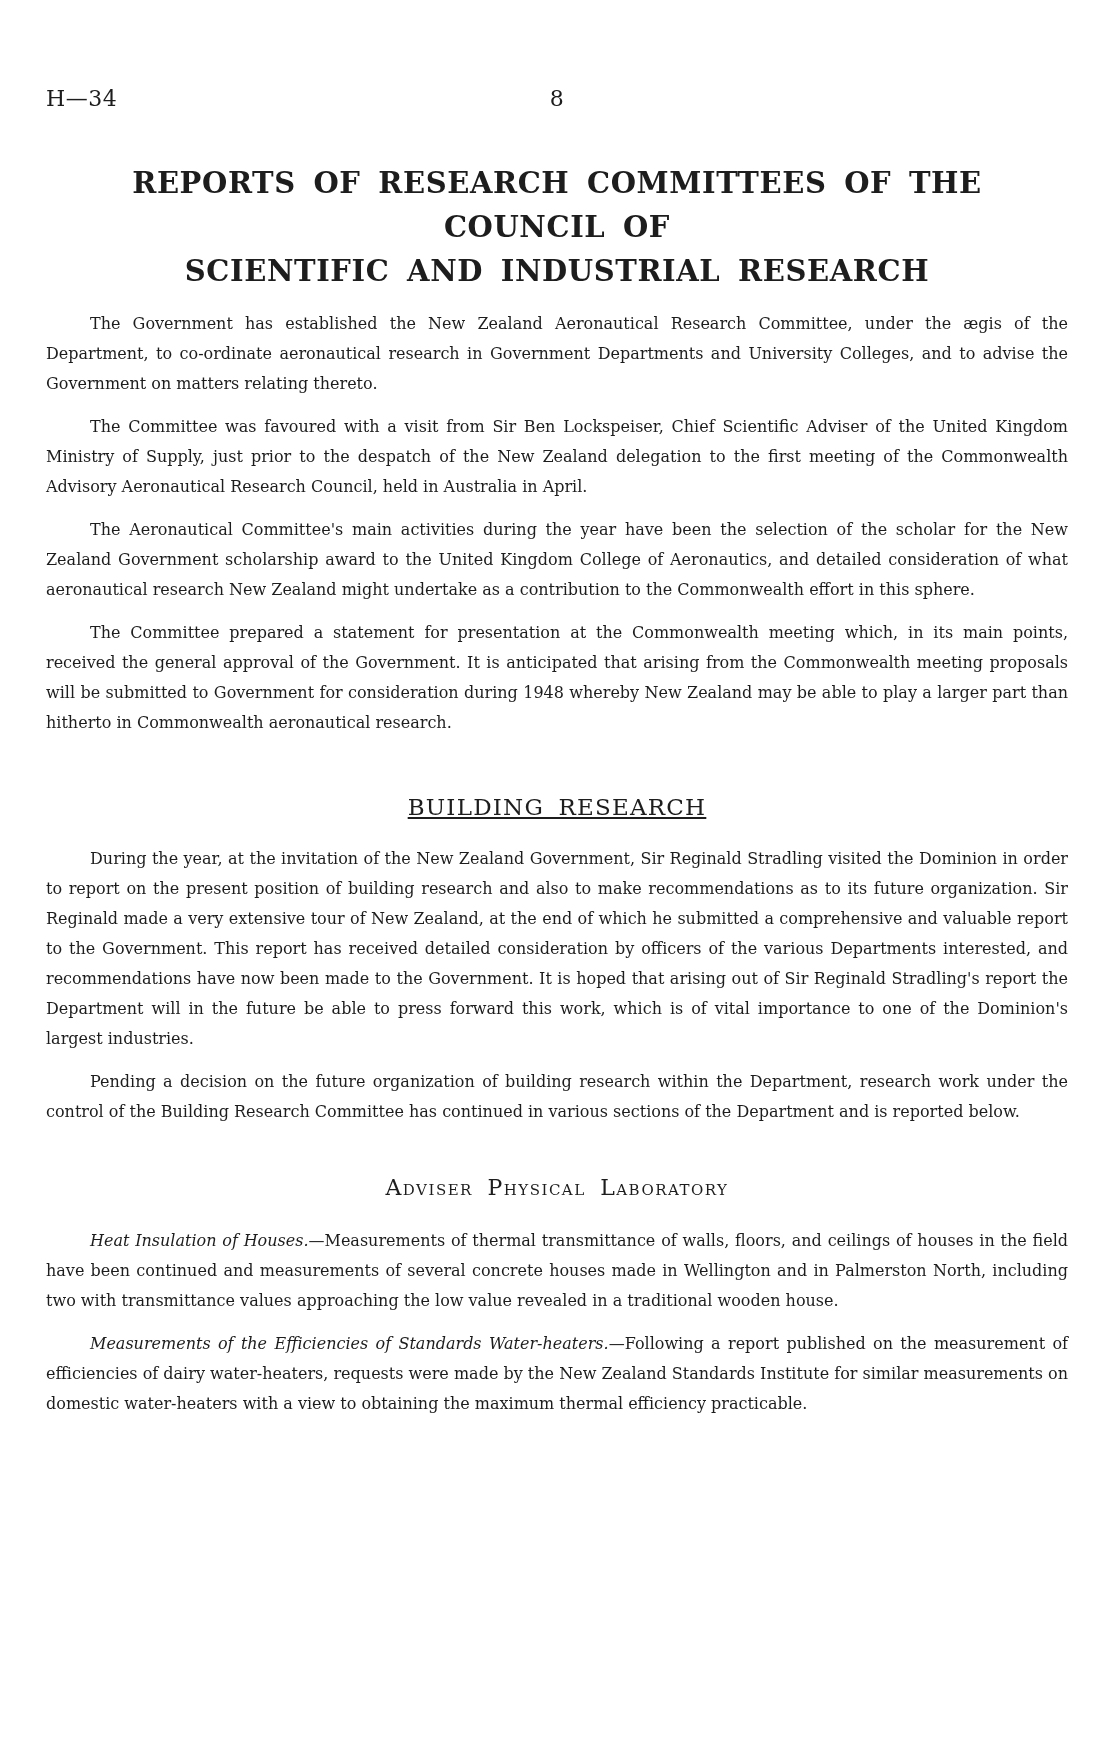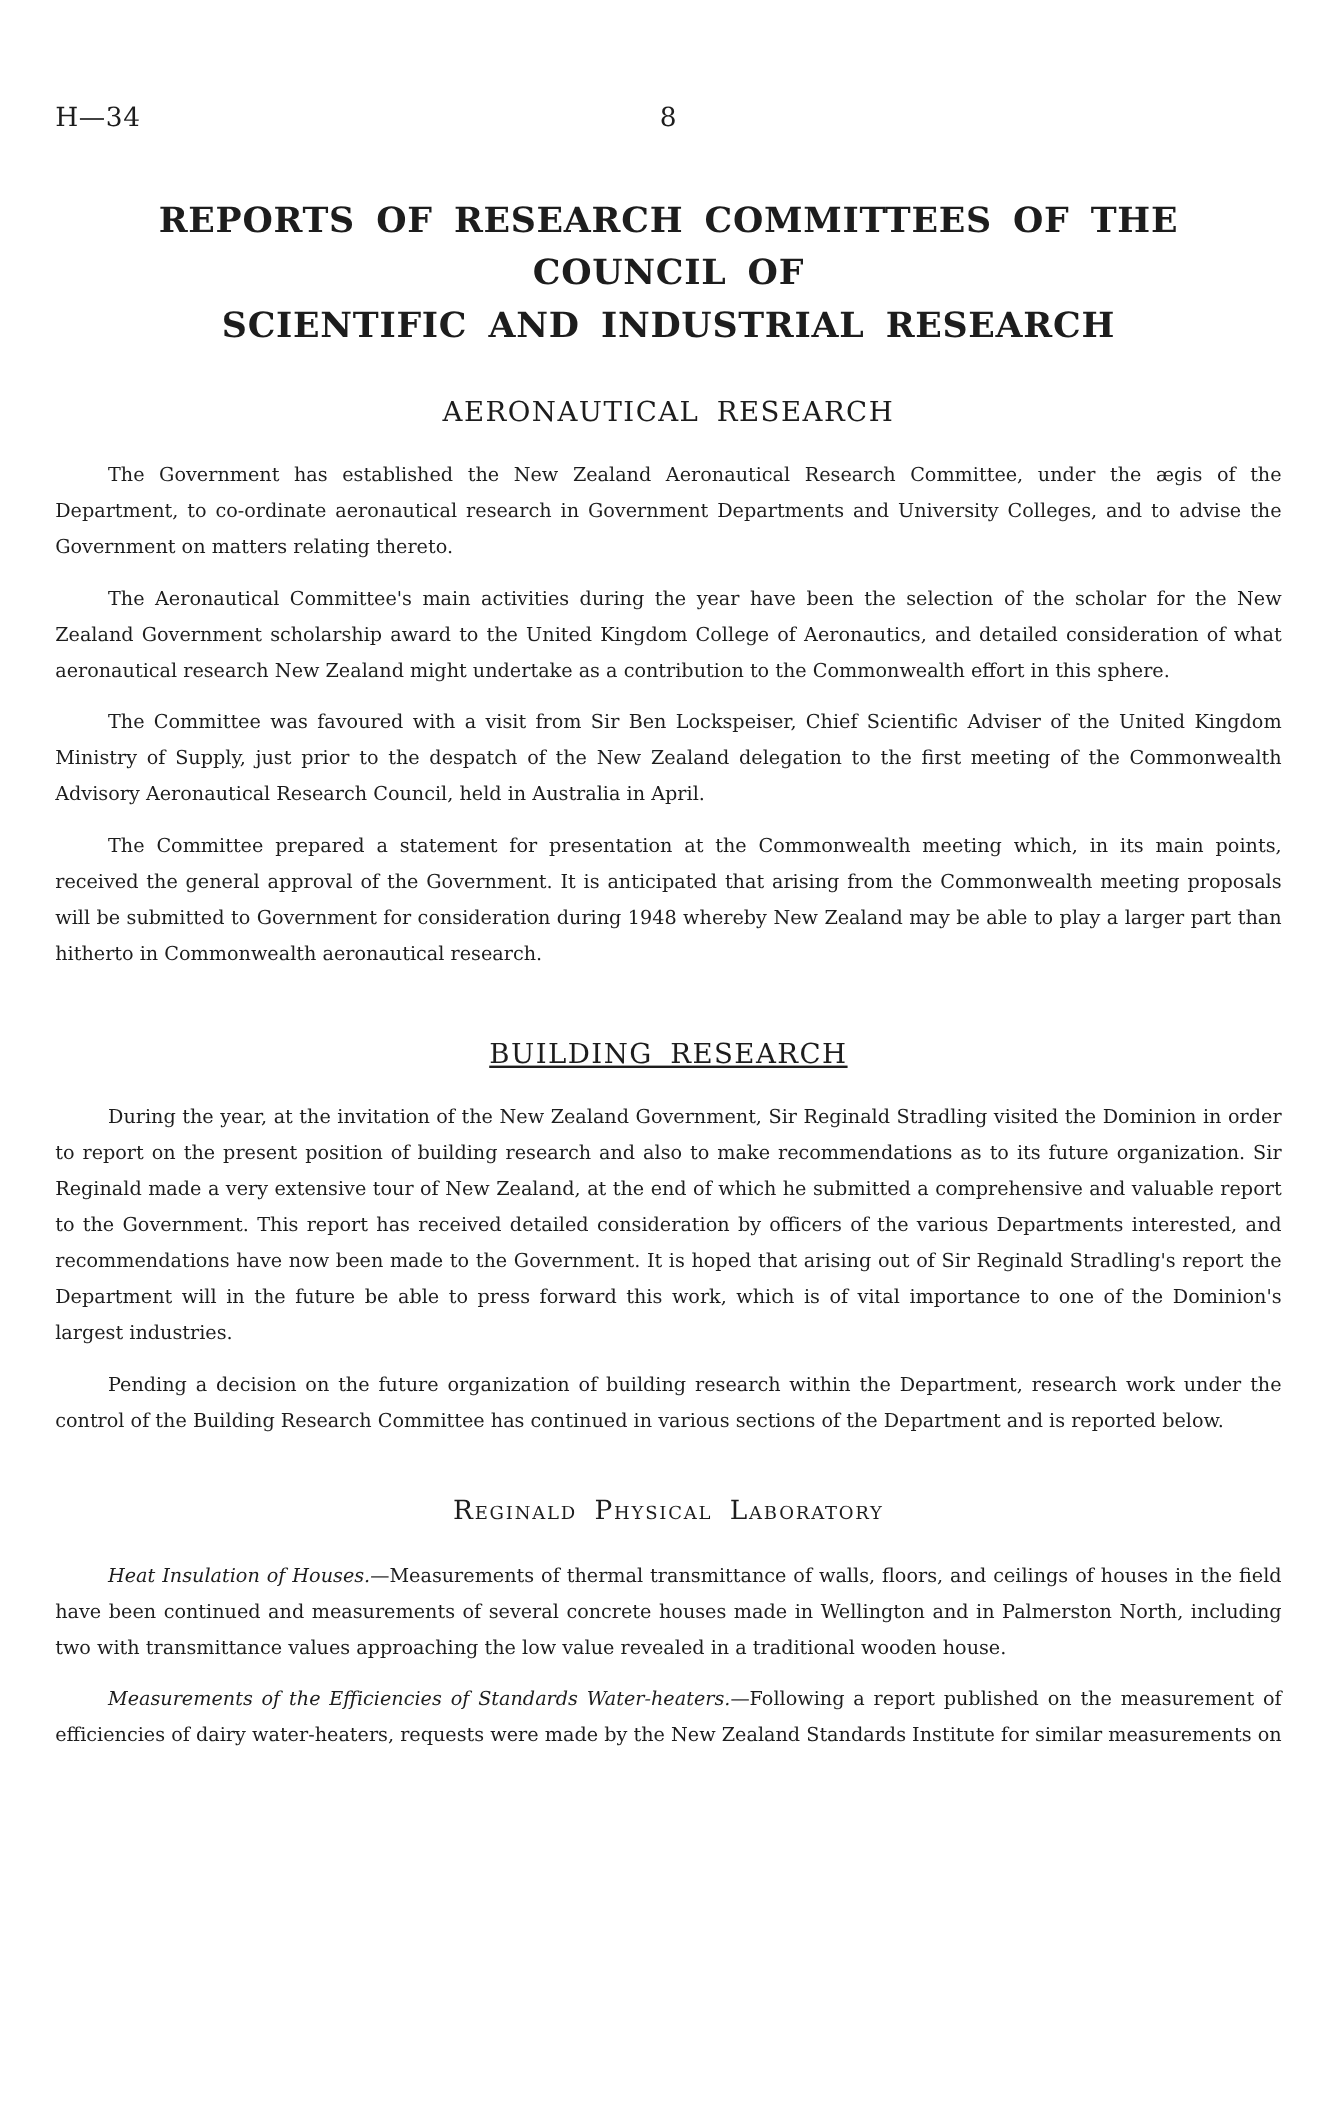--- a/index.html
+++ b/index.html
@@ -71,32 +71,31 @@
     <span class="center">8</span>
     <span class="right"></span>
   </header>
 
   <h1 class="doc-title">
     <span>REPORTS OF RESEARCH COMMITTEES OF THE COUNCIL OF</span><br>
     <span>SCIENTIFIC AND INDUSTRIAL RESEARCH</span>
   </h1>
 
   <section>
-    <h2 class="section-heading">AERONAUTICAL RESEARCH</h2>
     <p class="body-para">The Government has established the New Zealand Aeronautical Research Committee, under the ægis of the Department, to co-ordinate aeronautical research in Government Departments and University Colleges, and to advise the Government on matters relating thereto.</p>
+    <p class="body-para">The Committee was favoured with a visit from Sir Ben Lockspeiser, Chief Scientific Adviser of the United Kingdom Ministry of Supply, just prior to the despatch of the New Zealand delegation to the first meeting of the Commonwealth Advisory Aeronautical Research Council, held in Australia in April.</p>
     <p class="body-para">The Aeronautical Committee's main activities during the year have been the selection of the scholar for the New Zealand Government scholarship award to the United Kingdom College of Aeronautics, and detailed consideration of what aeronautical research New Zealand might undertake as a contribution to the Commonwealth effort in this sphere.</p>
-    <p class="body-para">The Committee was favoured with a visit from Sir Ben Lockspeiser, Chief Scientific Adviser of the United Kingdom Ministry of Supply, just prior to the despatch of the New Zealand delegation to the first meeting of the Commonwealth Advisory Aeronautical Research Council, held in Australia in April.</p>
     <p class="body-para">The Committee prepared a statement for presentation at the Commonwealth meeting which, in its main points, received the general approval of the Government. It is anticipated that arising from the Commonwealth meeting proposals will be submitted to Government for consideration during 1948 whereby New Zealand may be able to play a larger part than hitherto in Commonwealth aeronautical research.</p>
   </section>
 
   <section>
     <h2 class="section-heading spaced-above">BUILDING RESEARCH</h2>
     <p class="body-para">During the year, at the invitation of the New Zealand Government, Sir Reginald Stradling visited the Dominion in order to report on the present position of building research and also to make recommendations as to its future organization.  Sir Reginald made a very extensive tour of New Zealand, at the end of which he submitted a comprehensive and valuable report to the Government.  This report has received detailed consideration by officers of the various Departments interested, and recommendations have now been made to the Government.  It is hoped that arising out of Sir Reginald Stradling's report the Department will in the future be able to press forward this work, which is of vital importance to one of the Dominion's largest industries.</p>
     <p class="body-para">Pending a decision on the future organization of building research within the Department, research work under the control of the Building Research Committee has continued in various sections of the Department and is reported below.</p>
   </section>
 
   <section>
-    <h3 class="subsection-heading">Reginald Physical Laboratory</h3>
+    <h3 class="subsection-heading">Adviser Physical Laboratory</h3>
     <p class="body-para"><i>Heat Insulation of Houses.</i><span>—Measurements of thermal transmittance of walls, floors, and ceilings of houses in the field have been continued and measurements of several concrete houses made in Wellington and in Palmerston North, including two with transmittance values approaching the low value revealed in a traditional wooden house.</span></p>
     <p class="body-para"><i>Measurements of the Efficiencies of Standards Water-heaters.</i><span>—Following a report published on the measurement of efficiencies of dairy water-heaters, requests were made by the New Zealand Standards Institute for similar measurements on domestic water-heaters with a view to obtaining the maximum thermal efficiency practicable.</span></p>
   </section>
 
 </div>
 
 </body></html>

